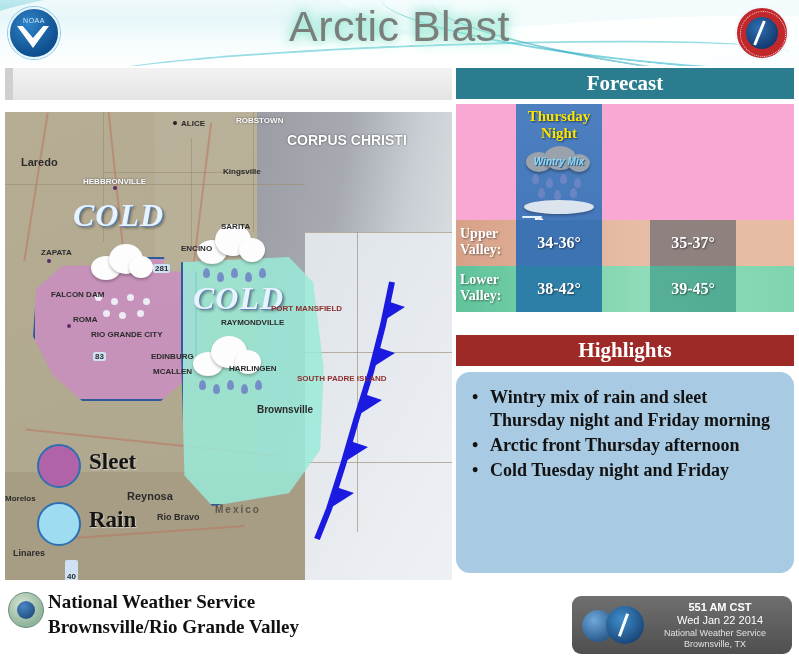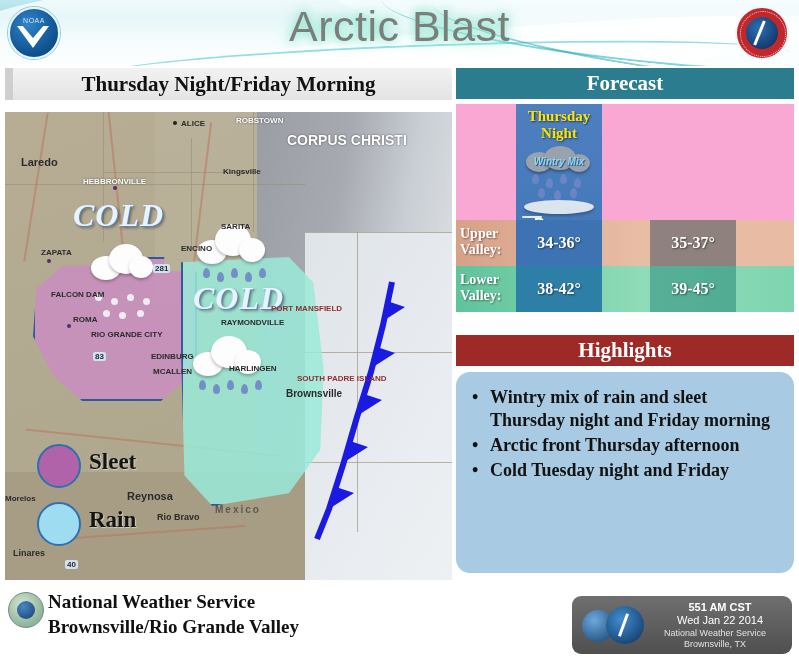--- a/index.html
+++ b/index.html
@@ -198,21 +198,20 @@
 
   <div class="nws-seal">
     <div class="ring"></div>
     <div class="inner"></div>
     <div class="arrow"></div>
   </div>
 </div>
 
 <div class="map-title">
   <div class="tl-left"></div>
-  <span>Thursday Night/Friday Morning</span>
 </div>
 
 <div class="map-wrap">
   <div class="m-land"></div>
   <div class="m-lightland"></div>
   <div class="m-gulf"></div>
   <div class="m-gulf2"></div>
   <div class="m-mex"></div>
 
   <div class="m-line" style="left:98px;top:0;width:1px;height:130px;"></div>
@@ -297,29 +296,29 @@
   <div class="map-city dark" style="left:68px;top:203px;font-size:8px;">ROMA</div>
   <div class="map-dot" style="left:62px;top:212px;"></div>
   <div class="map-city dark" style="left:86px;top:218px;font-size:8px;">RIO GRANDE CITY</div>
   <div class="map-city dark" style="left:176px;top:132px;font-size:8px;">ENCINO</div>
   <div class="map-city dark" style="left:146px;top:240px;font-size:8px;">EDINBURG</div>
   <div class="map-city dark" style="left:148px;top:255px;font-size:8px;">MCALLEN</div>
   <div class="map-city dark" style="left:224px;top:252px;font-size:8px;">HARLINGEN</div>
   <div class="map-city dark" style="left:216px;top:206px;font-size:8px;">RAYMONDVILLE</div>
   <div class="map-city red" style="left:266px;top:192px;font-size:8px;">PORT MANSFIELD</div>
   <div class="map-city red" style="left:292px;top:262px;font-size:8px;">SOUTH PADRE ISLAND</div>
-  <div class="map-city dark" style="left:252px;top:276px;font-size:10px;margin-left:29px;">Brownsville</div>
+  <div class="map-city dark" style="left:252px;top:292px;font-size:10px;">Brownsville</div>
   <div class="map-city dark" style="left:122px;top:378px;font-size:11px;">Reynosa</div>
   <div class="map-city dark" style="left:152px;top:400px;font-size:9px;">Rio Bravo</div>
   <div class="map-city dark" style="left:210px;top:392px;font-size:10px;opacity:.6;letter-spacing:2px;">Mexico</div>
   <div class="map-city dark" style="left:8px;top:436px;font-size:9px;">Linares</div>
   <div class="map-city dark" style="left:0px;top:382px;font-size:8px;">Morelos</div>
   <div class="map-city dark" style="left:148px;top:152px;font-size:8px;background:#cfe2f3;padding:0 2px;border-radius:2px;">281</div>
   <div class="map-city dark" style="left:88px;top:240px;font-size:8px;background:#cfe2f3;padding:0 2px;border-radius:2px;">83</div>
-  <div class="map-city dark" style="left:60px;top:448px;font-size:8px;background:#cfe2f3;padding:0 2px;border-radius:2px;">40</div>
+  <div class="map-city dark" style="left:60px;top:448px;font-size:8px;background:#cfe2f3;padding:12px 2px;border-radius:2px;">40</div>
 
   <div class="legend-sw" style="left:32px;top:332px;width:40px;height:40px;background:#b063a8;"></div>
   <div class="legend-lab" style="left:84px;top:337px;">Sleet</div>
   <div class="legend-sw" style="left:32px;top:390px;width:40px;height:40px;background:#9edcf2;"></div>
   <div class="legend-lab" style="left:84px;top:395px;">Rain</div>
 </div>
 
 <div class="fc-head">
   <span>Forecast</span>
 </div>

